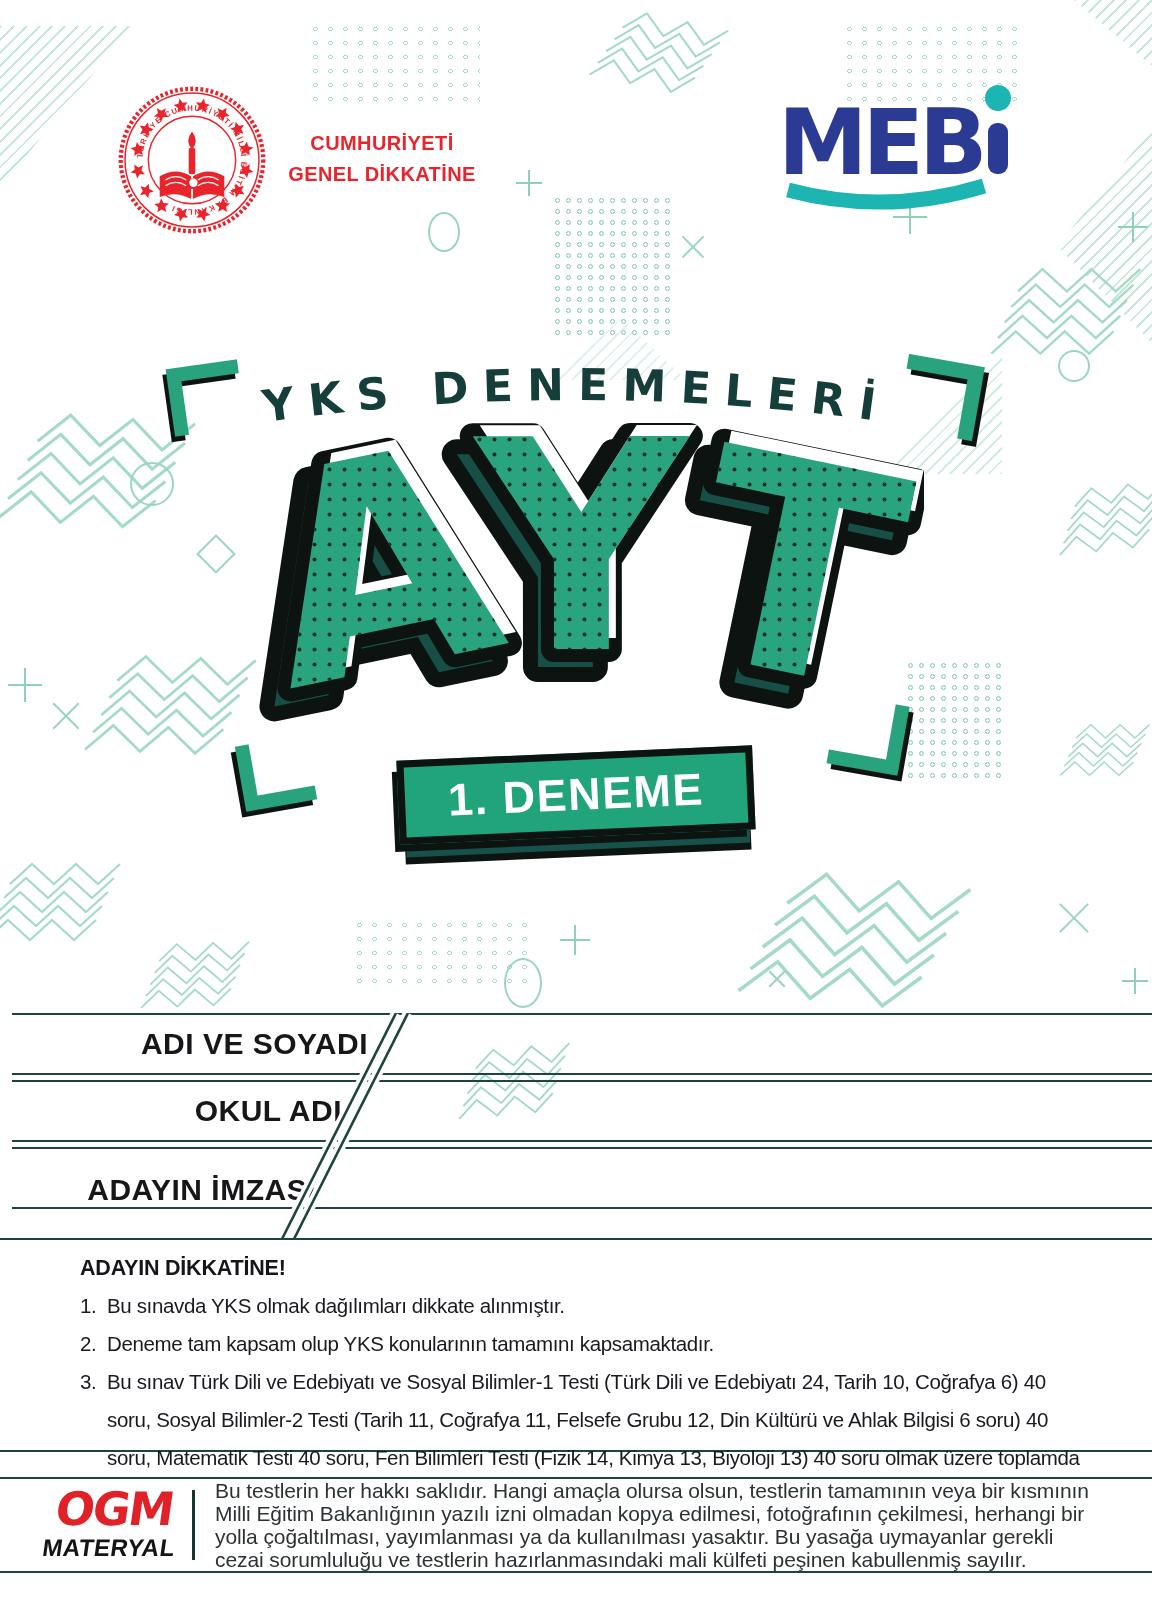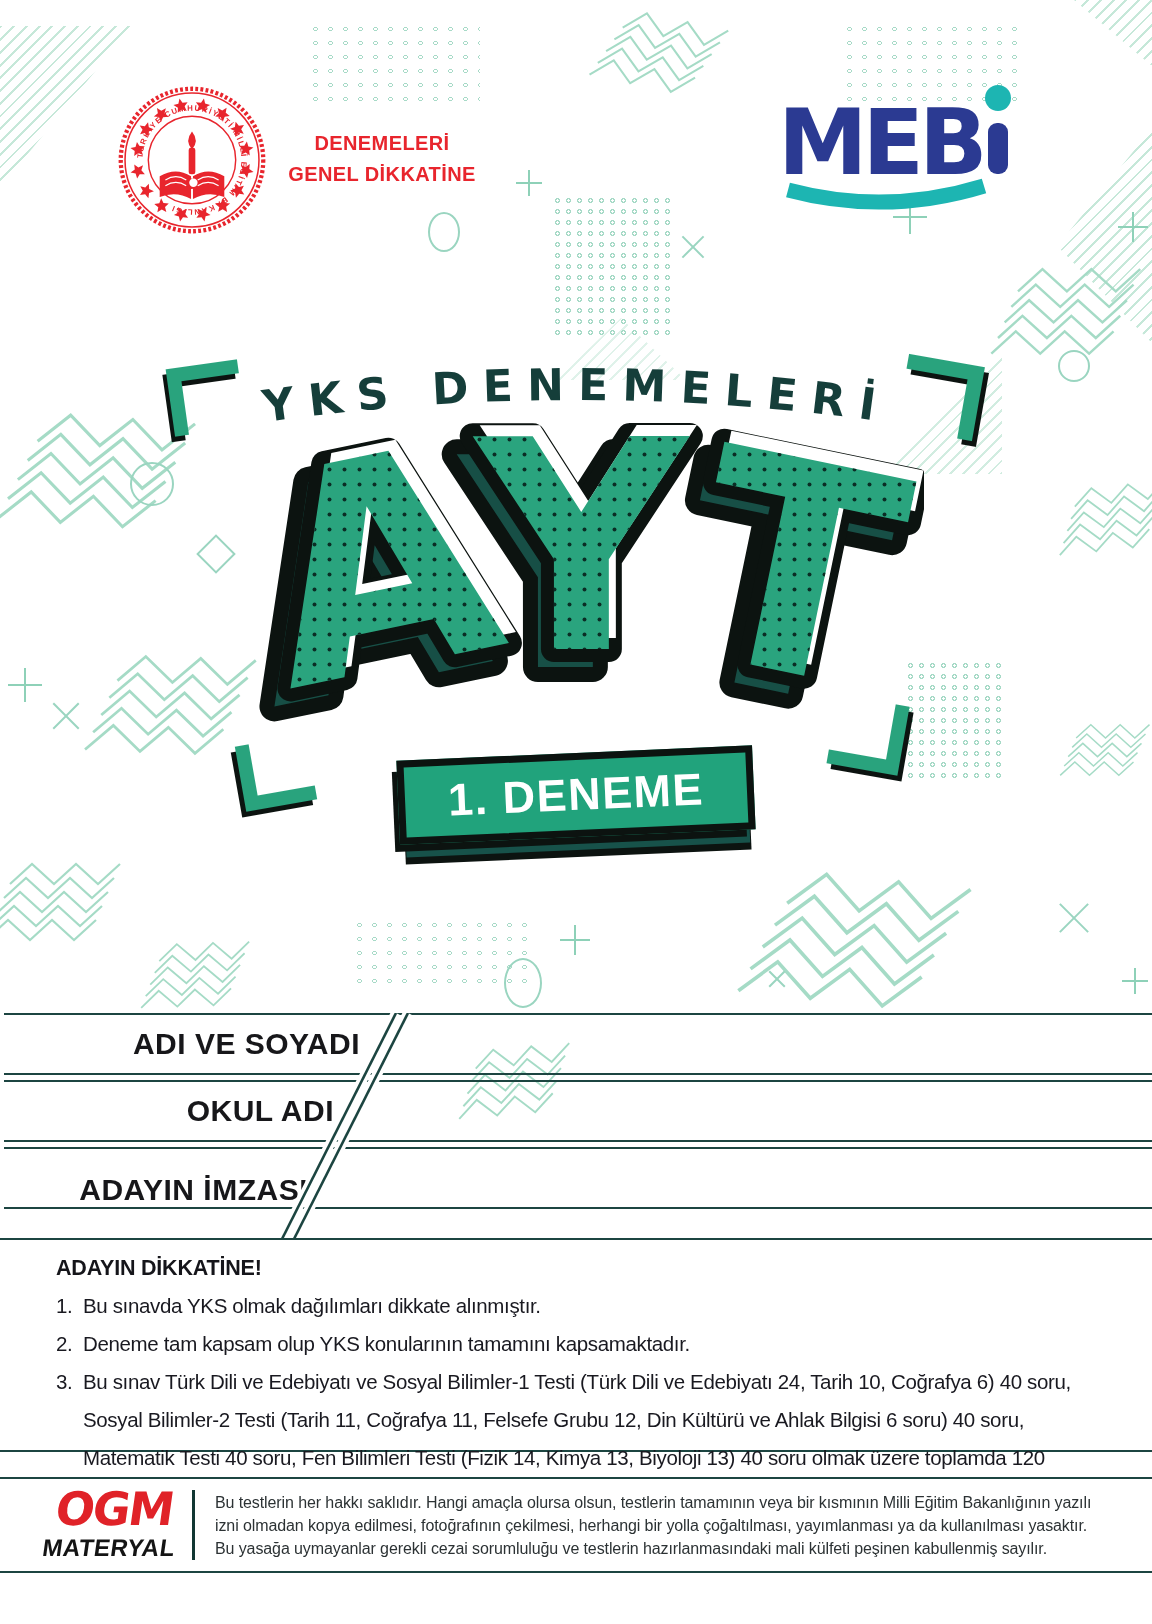--- a/index.html
+++ b/index.html
@@ -50,52 +50,52 @@
     left:398px; top:753px; width:356px; height:84px; z-index:4;
     background:#21a37c; border:7px solid #0c1310; box-sizing:border-box;
     transform:rotate(-2.5deg);
     display:flex; align-items:center; justify-content:center;
     box-shadow:-7px 9px 0 -2px #0c1310, 0 19px 0 -6px #17524a, 0 25px 0 -5px #0c1310;
   }
   .banner span{color:#fff; font-weight:bold; font-size:45px; letter-spacing:1.5px;}
   
   .formsec{left:0; top:1013px; width:1152px; height:226px; z-index:5;}
   .frow{
-    position:absolute; left:4px; right:0; height:62px; box-sizing:border-box;
+    position:absolute; left:12px; right:0; height:62px; box-sizing:border-box;
     border-top:2.6px solid #1c4541; border-bottom:2.6px solid #1c4541;
     display:flex; align-items:center; background:transparent;
   }
   .frow .flabel{
     width:var(--w); text-align:right; padding-right:36px; box-sizing:border-box;
     font-weight:bold; font-size:30px; letter-spacing:.5px; color:#17171a;
   }
   .frow .ffield{flex:1; height:100%;}
   .slashes{position:absolute; left:0; top:0; z-index:6;}
   
   .notice{
     left:0; top:1238px; width:1152px; height:214px; box-sizing:border-box; z-index:5;
     border-top:2.6px solid #1c4541; border-bottom:2.6px solid #1c4541;
-    padding:9px 70px 0 56px; background:#fff;
+    padding:9px 70px 0 80px; background:#fff;
   }
   .notice .ntitle{font-weight:bold; font-size:21.5px; line-height:38px; letter-spacing:-.2px;}
   .nitem{display:flex; font-size:20.5px; line-height:38px; letter-spacing:-.35px; color:#191920;}
   .nitem .nnum{width:27px; flex:0 0 27px;}
   .nitem .ntext{flex:1;}
   
   .footer{
     left:0; top:1477px; width:1152px; height:96px; box-sizing:border-box; z-index:5;
     border-top:2.6px solid #1c4541; border-bottom:2.6px solid #1c4541;
     display:flex; align-items:center; background:#fff;
   }
   .ogm{margin-left:42px; width:140px; text-align:center; transform:skewX(-8deg);}
   .ogm .ogm1{font-size:46px; font-weight:bold; color:#e02228; letter-spacing:-2px; line-height:.95;
              font-family:"DejaVu Sans","Liberation Sans",sans-serif;}
   .ogm .ogm2{font-size:24px; font-weight:bold; color:#141414; letter-spacing:.5px; margin-top:2px;}
   .fdiv{width:3px; height:70px; background:#123733; margin:0 20px 0 10px;}
-  .legal{width:888px; font-size:16px; line-height:23px; color:#2c3234; letter-spacing:-.1px;}
+  .legal{width:888px; font-size:21px; line-height:23px; color:#2c3234; letter-spacing:-.1px;}
 </style>
 </head>
 <body>
 
 <div class="page">
 
   <svg width="0" height="0" style="position:absolute">
     <defs>
       <symbol id="zzsym" viewBox="0 0 120 90" overflow="visible">
         <g stroke="#a5dbc6" stroke-width="2.2" fill="none">
@@ -205,21 +205,21 @@
       <path d="M46,97 Q63,87 79,97 L79,121 Q63,112 46,119 Z"></path>
       <path d="M114,97 Q97,87 81,97 L81,121 Q97,112 114,119 Z"></path>
       <path d="M52,101 Q63,94 74,101 M52,107 Q63,100 74,107" stroke="#fff" stroke-width="1.2" fill="none"></path>
       <path d="M86,101 Q97,94 108,101 M86,107 Q97,100 108,107" stroke="#fff" stroke-width="1.2" fill="none"></path>
       <circle cx="79.5" cy="105" r="5.5"></circle>
       <circle cx="81.5" cy="104" r="4.4" fill="#fff"></circle>
     </g>
   </svg>
 
   <div class="abs unit">
-    <div>DENEMELERİ</div>
+    <div>CUMHURİYETİ</div>
     <div>GENEL DİKKATİNE</div>
   </div>
 
   <svg class="abs mebi" viewBox="0 0 250 142">
     <text x="0" y="96" font-family="DejaVu Sans, sans-serif" font-weight="bold" font-size="90" letter-spacing="-5" fill="#2b3a92">MEB</text>
     <rect x="210" y="45" width="20" height="51" rx="9" fill="#2b3a92"></rect>
     <circle cx="220" cy="20" r="13" fill="#1db5b2"></circle>
     <path d="M10,112 Q108,138 206,108" stroke="#1db5b2" stroke-width="15" fill="none"></path>
   </svg>
 

